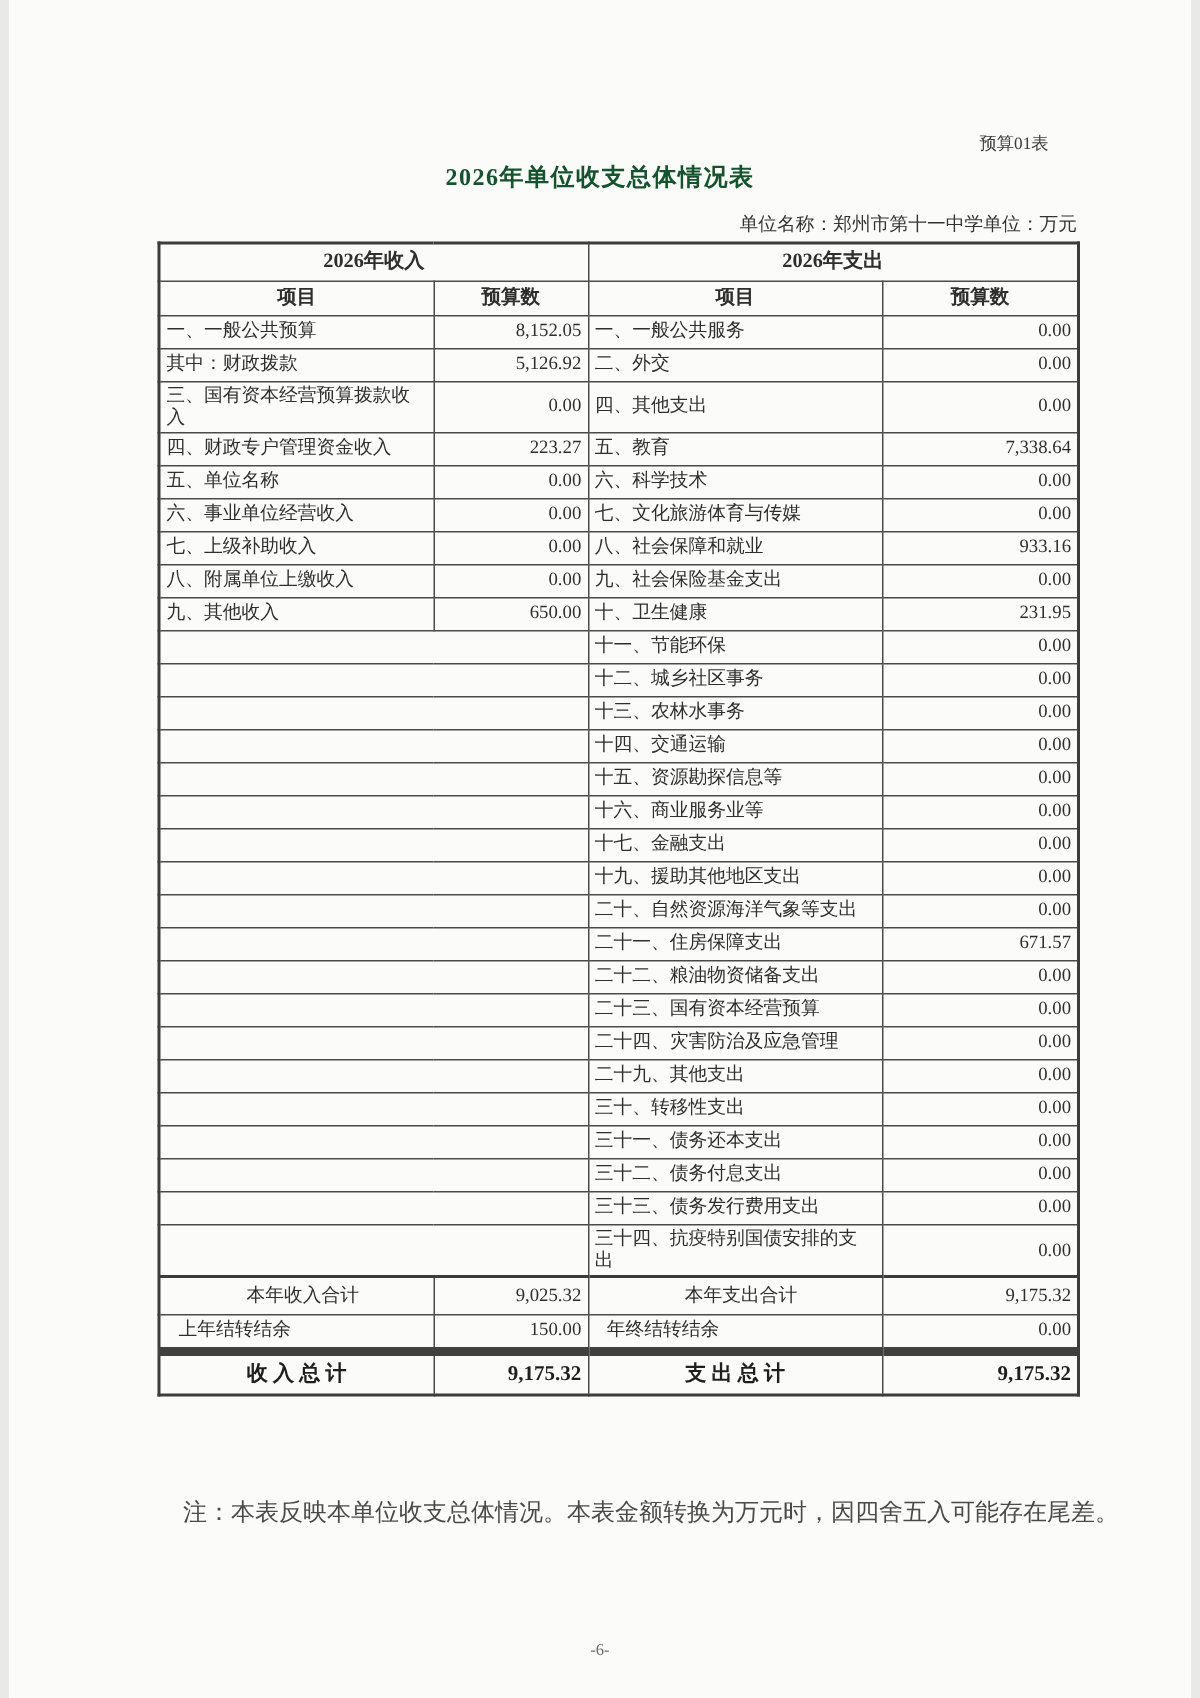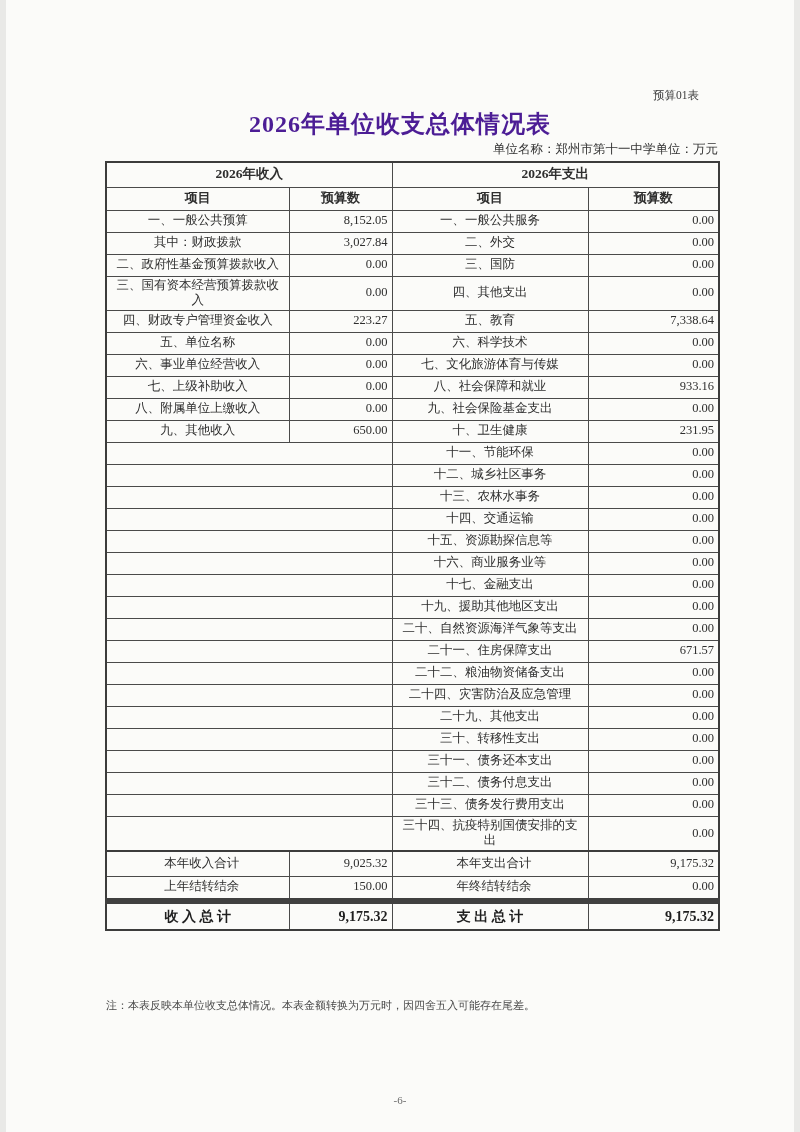--- a/index.html
+++ b/index.html
@@ -24,24 +24,24 @@
     font-size: 11.5px;
     color: #3a3a3a;
   }
   .title {
     position: absolute;
     top: 108px;
     left: 0;
     width: 100%;
     margin: 0;
     text-align: center;
-    font-size: 24px;
+    font-size: 16px;
     font-weight: bold;
     letter-spacing: 1px;
-    color: #4c1d95;
+    color: #14532d;
   }
   .meta-row {
     position: absolute;
     top: 141px;
     left: 100px;
     width: 612px;
     display: flex;
     justify-content: flex-end;
     font-size: 12.5px;
     color: #333;
@@ -62,41 +62,42 @@
     color: #2e2e2e;
     padding: 1px 4px;
     height: 22px;
     line-height: 1.25;
     overflow: hidden;
     vertical-align: middle;
     word-break: break-all;
   }
   tr.hdr1 th { height: 25px; font-weight: bold; font-size: 13.5px; }
   tr.hdr2 th { height: 23px; font-weight: bold; text-align: center; font-size: 13px; }
-  td.item { text-align: center; }
+  td.item { text-align: left; }
   td.v { text-align: right; padding-right: 6px; }
   td.empty { border-left: 1px solid #4a4a4a; }
   td.mid, th.mid { border-left: 2px solid #3c3c3c; }
   tr.sum-first td { border-top: 2px solid #3c3c3c; height: 25px; }
   tr.sum td { height: 25px; padding-left: 12px; }
   td.center { text-align: center; }
   tr.total td {
     border-top: 6px solid #404040;
     font-weight: bold;
     font-size: 14px;
     height: 29px;
     color: #1f1f1f;
   }
   .footnote {
     position: absolute;
     top: 998px;
     left: 100px;
     width: 640px;
-    font-size: 11px;
+    font-size: 16px;
     color: #4a4a4a;
+    text-align: right;
   }
   .page-number {
     position: absolute;
     top: 1094px;
     left: 0;
     width: 100%;
     text-align: center;
     font-size: 11px;
     color: #6a6a6a;
   }
@@ -136,28 +137,22 @@
     </thead>
     <tbody>
         <tr>
           <td class="item">一、一般公共预算</td>
           <td class="v">8,152.05</td>
           <td class="item mid">一、一般公共服务</td>
           <td class="v">0.00</td>
         </tr>
         <tr>
           <td class="item">其中：财政拨款</td>
-          <td class="v">3,027.84</td>
+          <td class="v">5,126.92</td>
           <td class="item mid">二、外交</td>
-          <td class="v">0.00</td>
-        </tr>
-        <tr>
-          <td class="item">二、政府性基金预算拨款收入</td>
-          <td class="v">0.00</td>
-          <td class="item mid">三、国防</td>
           <td class="v">0.00</td>
         </tr>
         <tr>
           <td class="item">三、国有资本经营预算拨款收入</td>
           <td class="v">0.00</td>
           <td class="item mid">四、其他支出</td>
           <td class="v">0.00</td>
         </tr>
         <tr>
           <td class="item">四、财政专户管理资金收入</td>
@@ -241,20 +236,25 @@
           <td class="v">0.00</td>
         </tr>
         <tr>
           <td class="empty" colspan="2"></td>
           <td class="item mid">二十一、住房保障支出</td>
           <td class="v">671.57</td>
         </tr>
         <tr>
           <td class="empty" colspan="2"></td>
           <td class="item mid">二十二、粮油物资储备支出</td>
+          <td class="v">0.00</td>
+        </tr>
+        <tr>
+          <td class="empty" colspan="2"></td>
+          <td class="item mid">二十三、国有资本经营预算</td>
           <td class="v">0.00</td>
         </tr>
         <tr>
           <td class="empty" colspan="2"></td>
           <td class="item mid">二十四、灾害防治及应急管理</td>
           <td class="v">0.00</td>
         </tr>
         <tr>
           <td class="empty" colspan="2"></td>
           <td class="item mid">二十九、其他支出</td>

